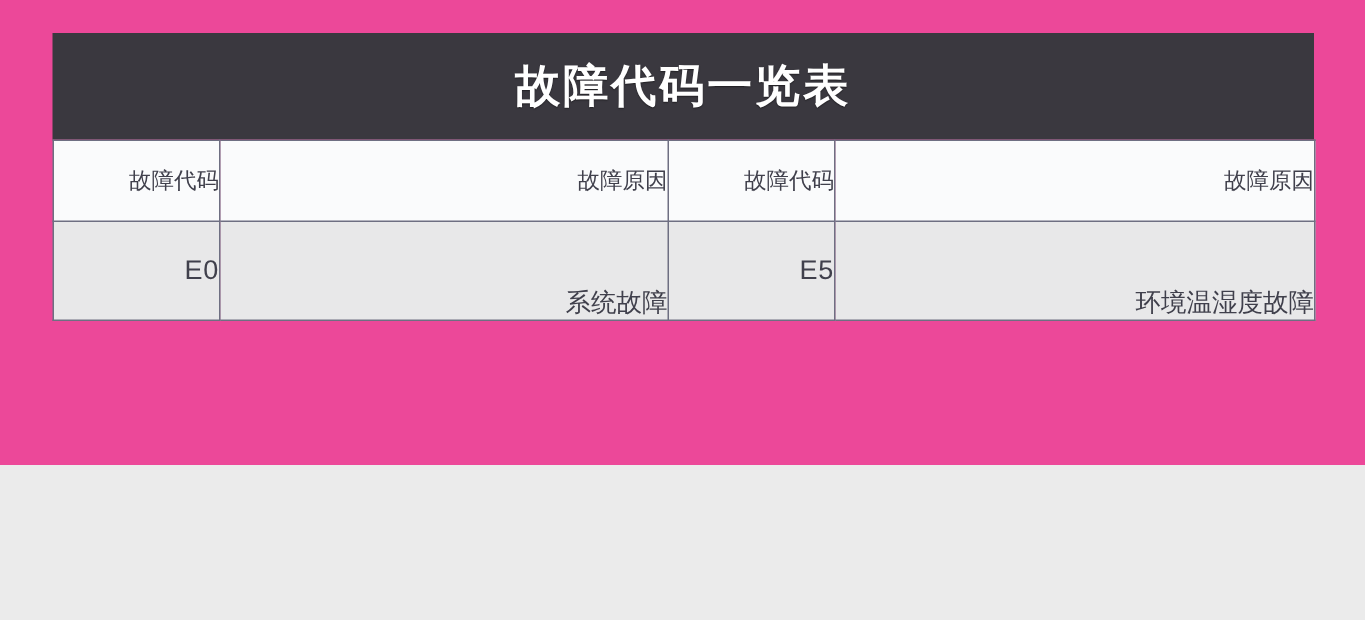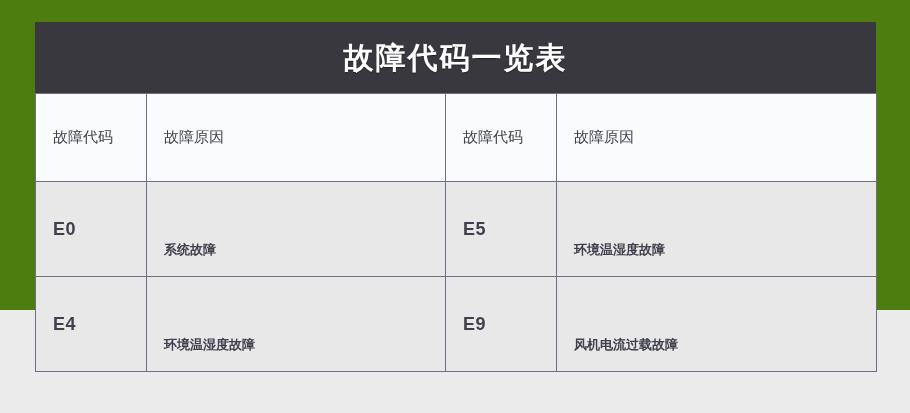--- a/index.html
+++ b/index.html
@@ -11,21 +11,21 @@
     height: 413px;
     background: #ebebeb;
     font-family: "Liberation Sans", "DejaVu Sans", sans-serif;
     overflow: hidden;
   }
 
   #page {
     position: relative;
     width: 910px;
     height: 310px;
-    background: #4d7c0f;
+    background: #ec4899;
   }
 
   #fault-table-wrap {
     position: absolute;
     left: 35px;
     top: 22px;
     width: 841px;
   }
 
   
@@ -48,48 +48,48 @@
 
   
   table.fault-table {
     border-collapse: collapse;
     width: 841px;
     table-layout: fixed;
   }
   table.fault-table td,
   table.fault-table th {
     border: 1px solid #6e6f82;
-    text-align: left;
+    text-align: right;
     vertical-align: middle;
     color: #40404c;
-    padding: 17px;
+    padding: 0;
   }
 
   thead th {
     background: #fafbfc;
     height: 53px;
     font-size: 15px;
     font-weight: normal;
   }
 
   tbody td {
     background: #e8e8e9;
     height: 48px;
     font-size: 17px;
-    font-weight: bold;
+    font-weight: normal;
   }
 
   td.code-cell {
     font-size: 18px;
     letter-spacing: 0.5px;
     color: #4a4a55;
   }
 
   .reason-main {
-    font-size: 13px;
+    font-size: 17px;
     color: #40404c;
     margin-top: 42px;
   }
   .reason-note {
     font-size: 11px;
     color: #45454f;
     letter-spacing: -0.2px;
   }
   .reason-inline {
     display: inline-flex;
@@ -139,33 +139,17 @@
             <span class="reason-inline">
               <span class="reason-main">环境温湿度故障</span>
               <span class="reason-note"></span>
             </span>
           </td>
         </tr>
 
 
 
 
-        <tr>
-          <td class="code-cell">E4</td>
-          <td>
-            <span class="reason-inline">
-              <span class="reason-main">环境温湿度故障</span>
-              <span class="reason-note"></span>
-            </span>
-          </td>
-          <td class="code-cell">E9</td>
-          <td>
-            <span class="reason-inline">
-              <span class="reason-main">风机电流过载故障</span>
-              <span class="reason-note"></span>
-            </span>
-          </td>
-        </tr>
 
       </tbody>
     </table>
   </div>
 </div>
 
 </body></html>

